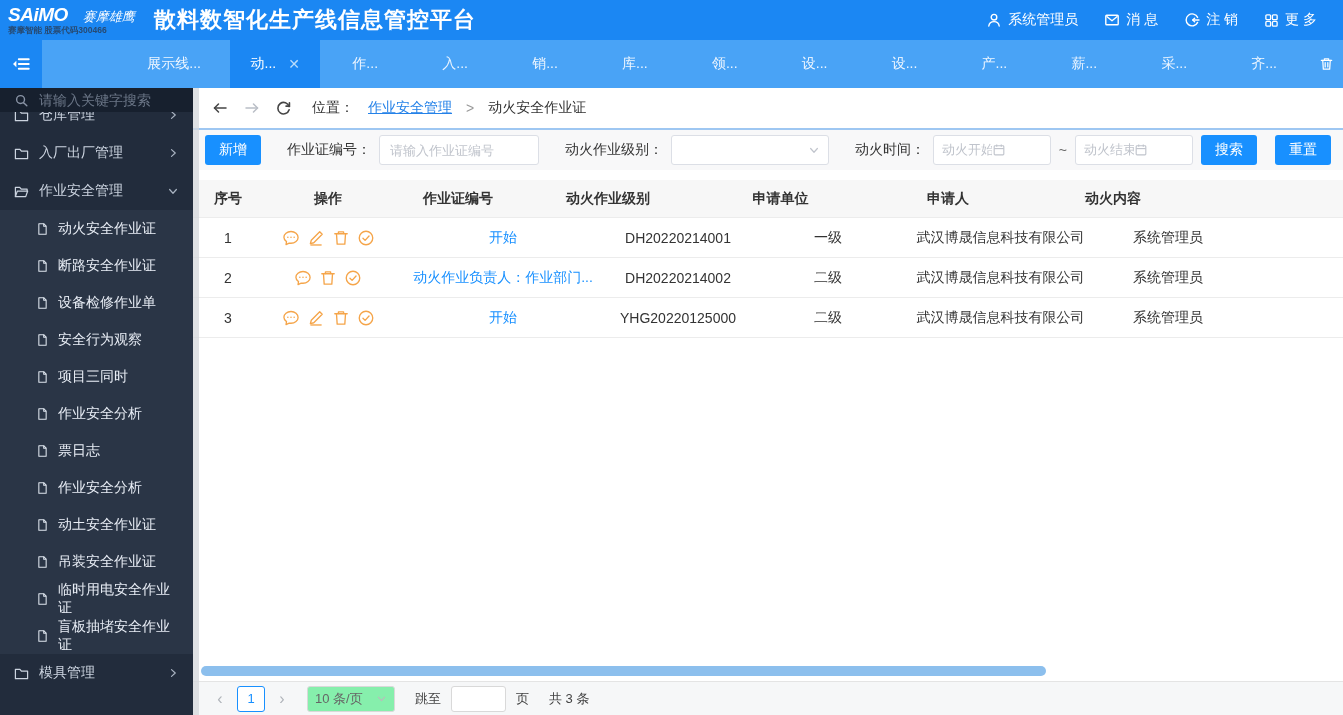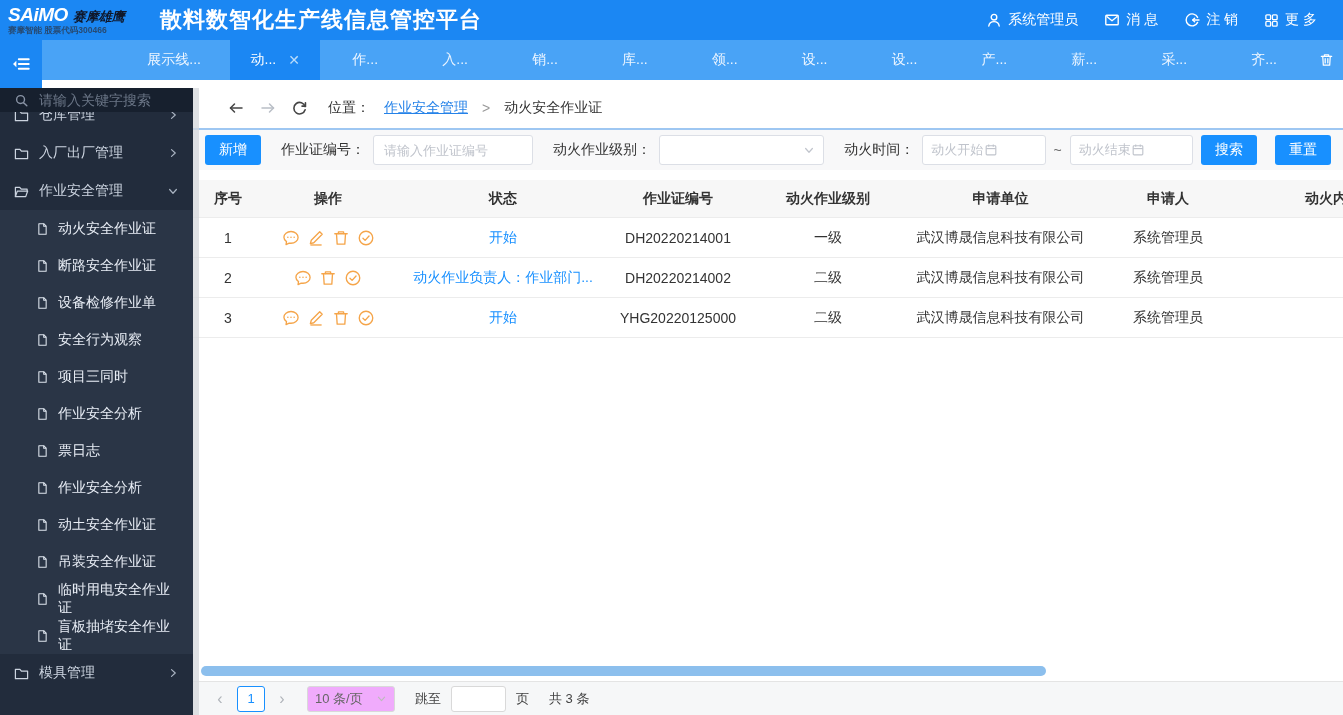--- a/index.html
+++ b/index.html
@@ -4,29 +4,29 @@
 <style>
   * { margin:0; padding:0; box-sizing:border-box; }
   html,body { width:1343px; height:715px; overflow:hidden; font-family:"Liberation Sans","DejaVu Sans",sans-serif; background:#fff; }
   svg { display:block; }
 
   
   .app-header { position:absolute; top:0; left:0; width:1343px; height:40px; background:#1b87f3; display:flex; align-items:center; color:#fff; }
   .logo { margin-left:8px; width:128px; line-height:1; cursor:default; }
   .logo-l1 { display:flex; align-items:baseline; }
   .logo-saimo { font-size:19px; font-weight:bold; font-style:italic; letter-spacing:-0.5px; color:#ffffff; }
-  .logo-cn { font-size:13px; font-weight:bold; font-style:italic; color:#0f172a; margin-left:5px; white-space:nowrap; }
+  .logo-cn { font-size:13px; font-weight:normal; font-style:italic; color:#ffffff; margin-left:15px; white-space:nowrap; }
   .logo-l2 { font-size:8.5px; color:#274a72; font-weight:bold; margin-top:2px; white-space:nowrap; }
-  .app-title { font-size:22px; font-weight:bold; margin-left:24px; letter-spacing:1px; white-space:nowrap; }
+  .app-title { font-size:22px; font-weight:bold; margin-left:18px; letter-spacing:1px; white-space:nowrap; }
   .header-spacer { flex:1; }
   .header-right { display:flex; align-items:center; gap:26px; margin-right:26px; font-size:14px; }
   .hr-item { display:flex; align-items:center; gap:6px; cursor:pointer; white-space:nowrap; }
 
   
-  .tabbar { position:absolute; top:40px; left:0; width:1343px; height:40px; background:#49a3f6; display:flex; align-items:stretch; }
+  .tabbar { position:absolute; top:40px; left:0; width:1343px; height:48px; background:#49a3f6; display:flex; align-items:stretch; }
   .collapse-btn { width:42px; height:48px; background:#1b87f3; display:flex; align-items:center; justify-content:center; cursor:pointer; flex:0 0 42px; }
   .tab-spacer { flex:0 0 76px; }
   .tabs { flex:1; display:flex; align-items:stretch; overflow:hidden; }
   .tab { flex:1 1 0; display:flex; align-items:center; justify-content:center; gap:12px; color:#eef6ff; font-size:14px; cursor:pointer; white-space:nowrap; }
   .tab.first { flex:1.25 1 0; }
   .tab.active { background:#1b87f3; color:#fff; }
   .tab-close { color:#b9dcfb; font-size:14px; cursor:pointer; }
   .tab-trash { flex:0 0 34px; display:flex; align-items:center; justify-content:center; color:#fff; cursor:pointer; }
 
   
@@ -40,31 +40,31 @@
   .menu-item .mi-label { flex:1; white-space:nowrap; }
   .menu-item .mi-chev { color:#aab4c2; }
   .submenu { background:#2a3546; }
   .sub-item { height:37px; display:flex; align-items:center; padding:0 14px 0 36px; color:#e9eef6; font-size:14px; cursor:pointer; }
   .sub-item .mi-icon { margin-right:9px; color:#dfe6ef; }
 
   
   .main { position:absolute; top:88px; left:193px; right:0; bottom:0; background:#fff; overflow:hidden; }
   .v-strip { position:absolute; left:0; top:0; bottom:0; width:6px; background:#d4d7db; opacity:.75; z-index:6; }
 
-  .breadcrumb { height:40px; display:flex; align-items:center; gap:14px; padding-left:34px; font-size:14px; color:#333; background:#fff; }
+  .breadcrumb { height:40px; display:flex; align-items:center; gap:14px; padding-left:18px; font-size:14px; color:#333; background:#fff; }
   .bc-icon { color:#444; cursor:pointer; display:flex; }
   .bc-icon.dim { color:#b9bec6; }
   .bc-loc { margin-left:6px; white-space:nowrap; }
   .bc-link { color:#2582e8; text-decoration:underline; cursor:pointer; white-space:nowrap; }
   .bc-sep { color:#999; }
   .bc-cur { color:#333; white-space:nowrap; }
 
   .filterbar { height:42px; border-top:2px solid #9ec7f2; background:#f8f8f9; display:flex; align-items:center; padding:0 8px 0 12px; gap:8px; font-size:14px; color:#333; white-space:nowrap; }
   .btn { height:30px; background:#1890ff; color:#fff; border:none; border-radius:3px; padding:0 14px; font-size:14px; cursor:pointer; font-family:Liberation Sans, sans-serif; }
-  .f-label { margin-left:12px; }
+  .f-label { margin-left:18px; }
   .f-input { height:30px; width:160px; border:1px solid #dcdfe6; border-radius:3px; background:#fff; padding:0 10px; font-size:13px; color:#333; outline:none; font-family:inherit; }
   .f-input::placeholder { color:#c0c4cc; }
   .f-select { height:30px; width:200px; border:1px solid #dcdfe6; border-radius:3px; background:#fff; display:flex; align-items:center; justify-content:flex-end; padding:0 8px; color:#c0c4cc; cursor:pointer; }
   .f-date { height:30px; width:148px; border:1px solid #dcdfe6; border-radius:3px; background:#fff; display:flex; align-items:center; padding:0 8px; color:#c0c4cc; font-size:13px; cursor:pointer; }
   .f-date span { flex:1; white-space:nowrap; overflow:hidden; }
   .tilde { color:#666; }
   .filter-btns { margin-left:auto; display:flex; gap:18px; margin-right:4px; }
 
   .table-wrap { margin-top:10px; overflow:hidden; }
   .trow { display:flex; width:1225px; align-items:center; }
@@ -75,21 +75,21 @@
   .c4{width:170px;} .c5{width:175px;} .c6{width:160px;} .c7{width:170px;}
   .ops { gap:7px; color:#f5a54a; }
   .op { cursor:pointer; display:flex; }
   .cell-link { color:#1890ff; cursor:pointer; }
 
   .h-scrollbar { position:absolute; left:8px; bottom:39px; width:845px; height:10px; border-radius:5px; background:#8cbfed; cursor:pointer; }
 
   .pager { position:absolute; left:0; right:0; bottom:0; height:34px; background:#f6f7f8; border-top:1px solid #e4e4e4; display:flex; align-items:center; gap:10px; padding-left:20px; font-size:13px; color:#444; }
   .pg-arrow { color:#b0b4ba; font-size:16px; cursor:pointer; width:14px; text-align:center; }
   .pg-page { width:28px; height:26px; border:1px solid #1890ff; color:#1890ff; border-radius:3px; background:#fff; display:flex; align-items:center; justify-content:center; cursor:pointer; }
-  .pg-size { height:26px; width:88px; border:1px solid #d9d9d9; border-radius:3px; background:#f0abfc; color:#666; display:flex; align-items:center; justify-content:space-between; padding:0 7px; cursor:pointer; margin-left:8px; }
+  .pg-size { height:26px; width:88px; border:1px solid #d9d9d9; border-radius:3px; background:#86efac; color:#666; display:flex; align-items:center; justify-content:space-between; padding:0 7px; cursor:pointer; margin-left:8px; }
   .pg-size .chev { color:#bbb; }
   .pg-jump-label { margin-left:10px; }
   .pg-input { width:55px; height:26px; border:1px solid #d9d9d9; border-radius:3px; background:#fff; outline:none; padding:0 6px; font-family:inherit; }
   .pg-total { margin-left:10px; }
 </style>
 </head>
 <body>
 
 <div class="app-header">
   <div class="logo">
@@ -450,21 +450,20 @@
     <div class="filter-btns">
       <button class="btn">搜索</button>
       <button class="btn">重置</button>
     </div>
   </div>
 
   <div class="table-wrap">
     <div class="trow thead">
       <div class="tc c0">序号</div>
       <div class="tc c1">操作</div>
-      <div class="tc c2">状态</div>
       <div class="tc c3">作业证编号</div>
       <div class="tc c4">动火作业级别</div>
       <div class="tc c5">申请单位</div>
       <div class="tc c6">申请人</div>
       <div class="tc c7">动火内容</div>
     </div>
 
     <div class="trow tbody-row">
       <div class="tc c0">1</div>
       <div class="tc c1 ops">

